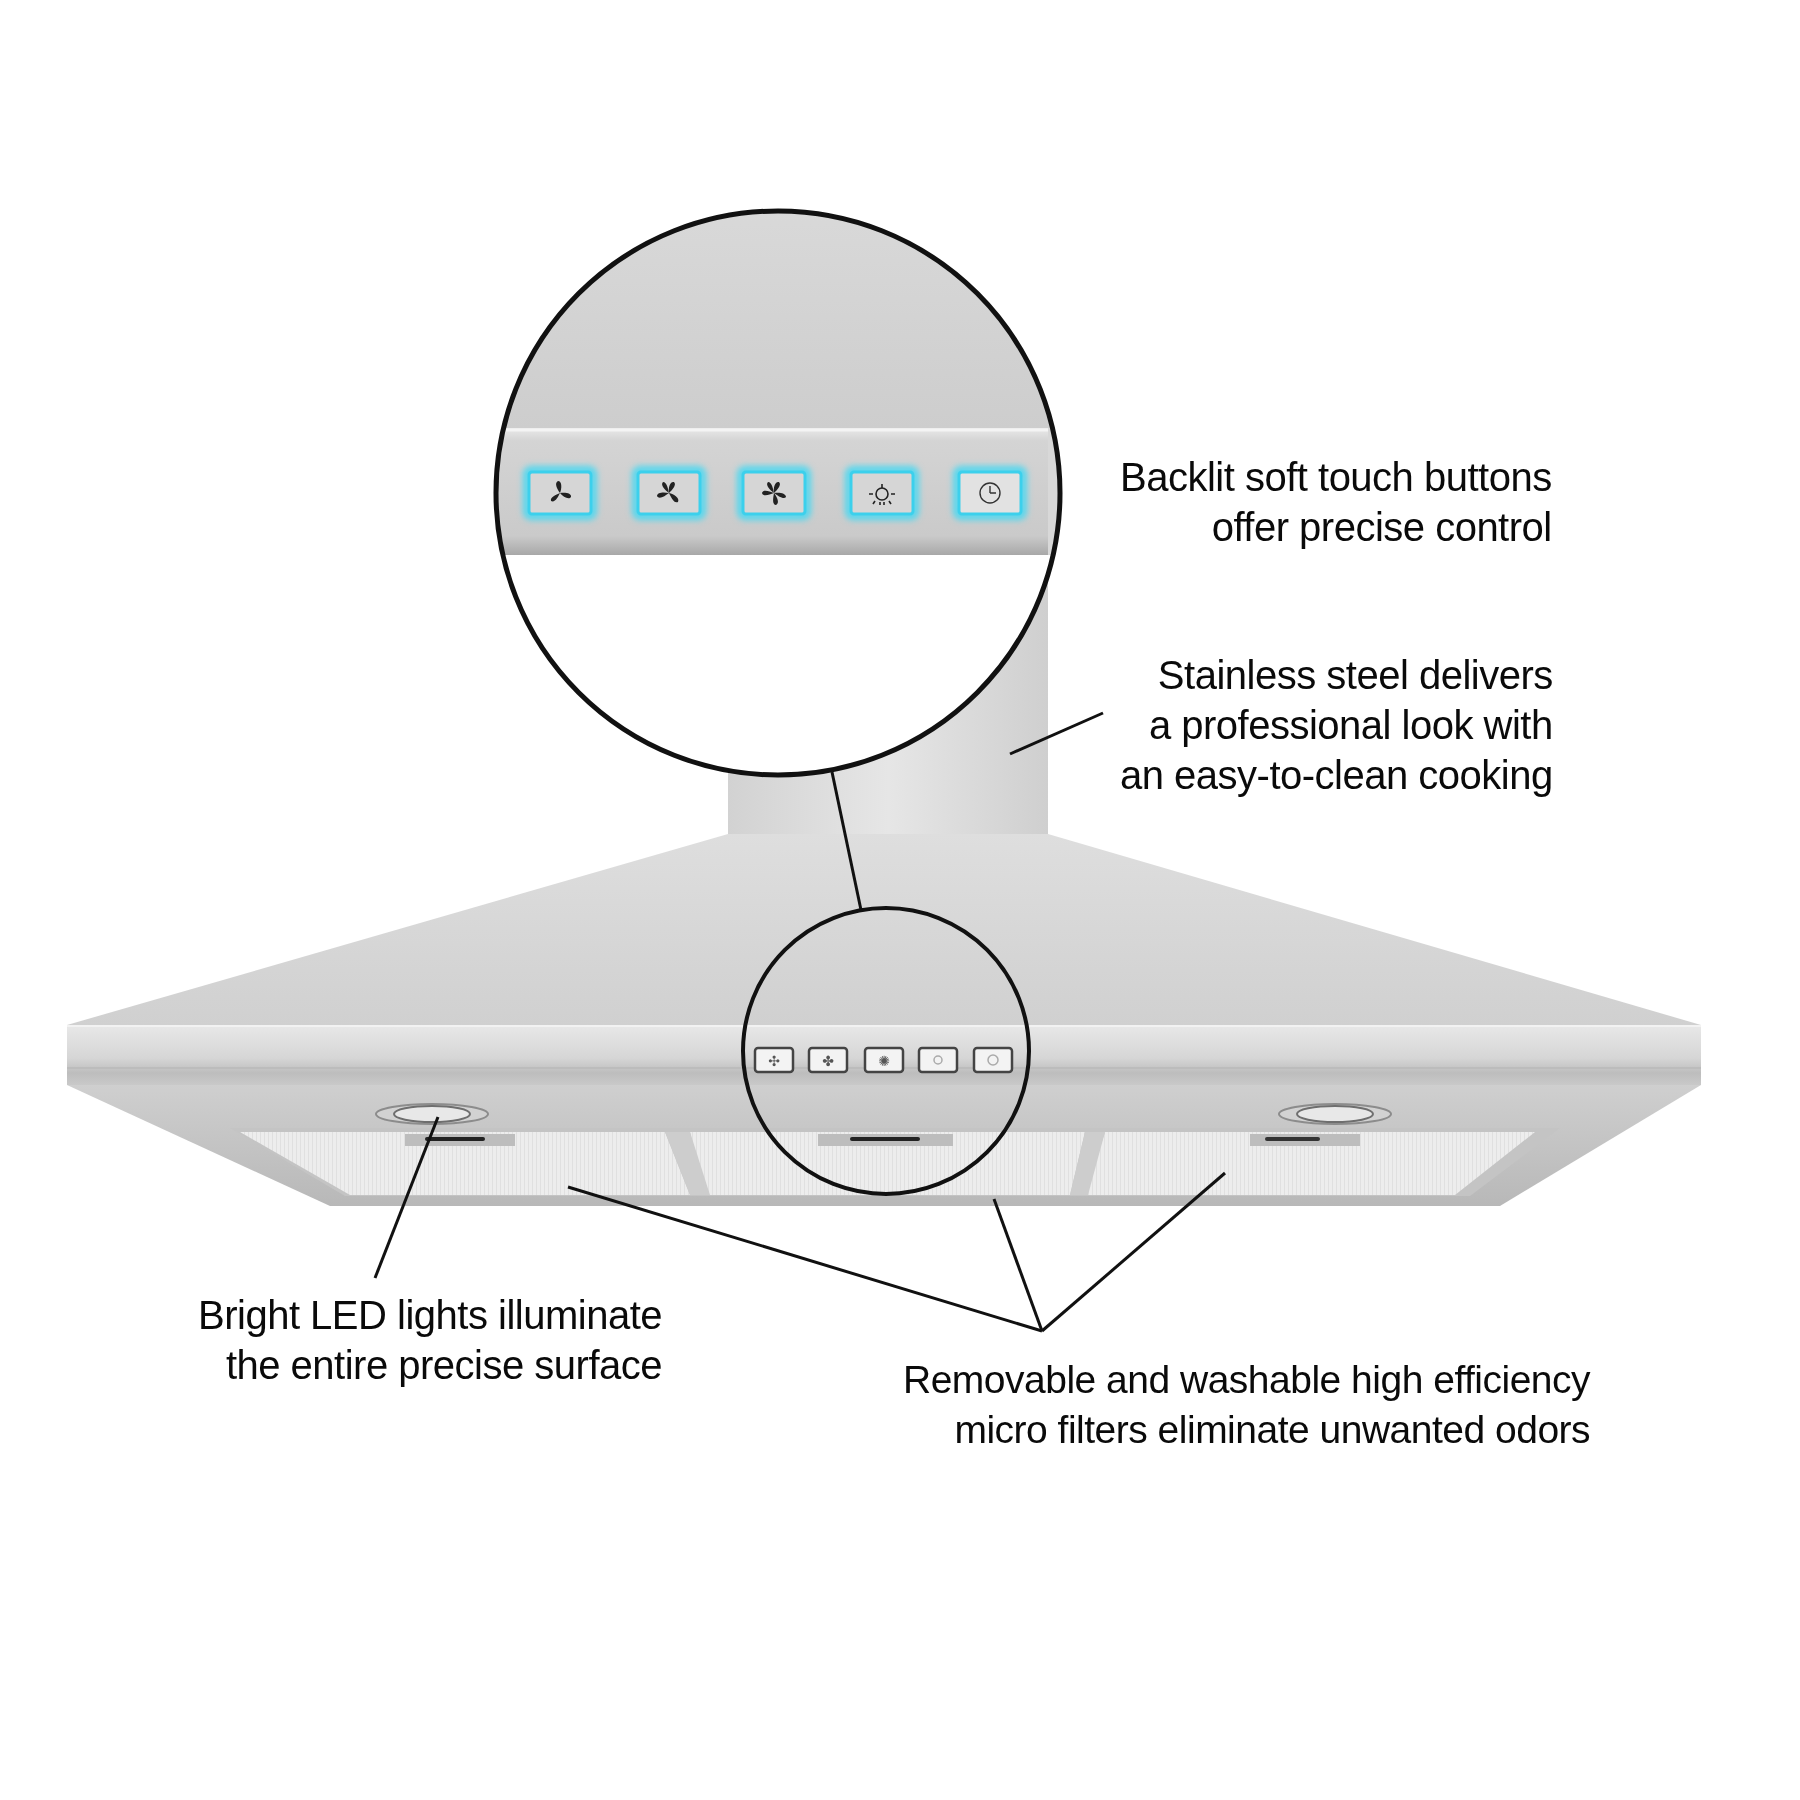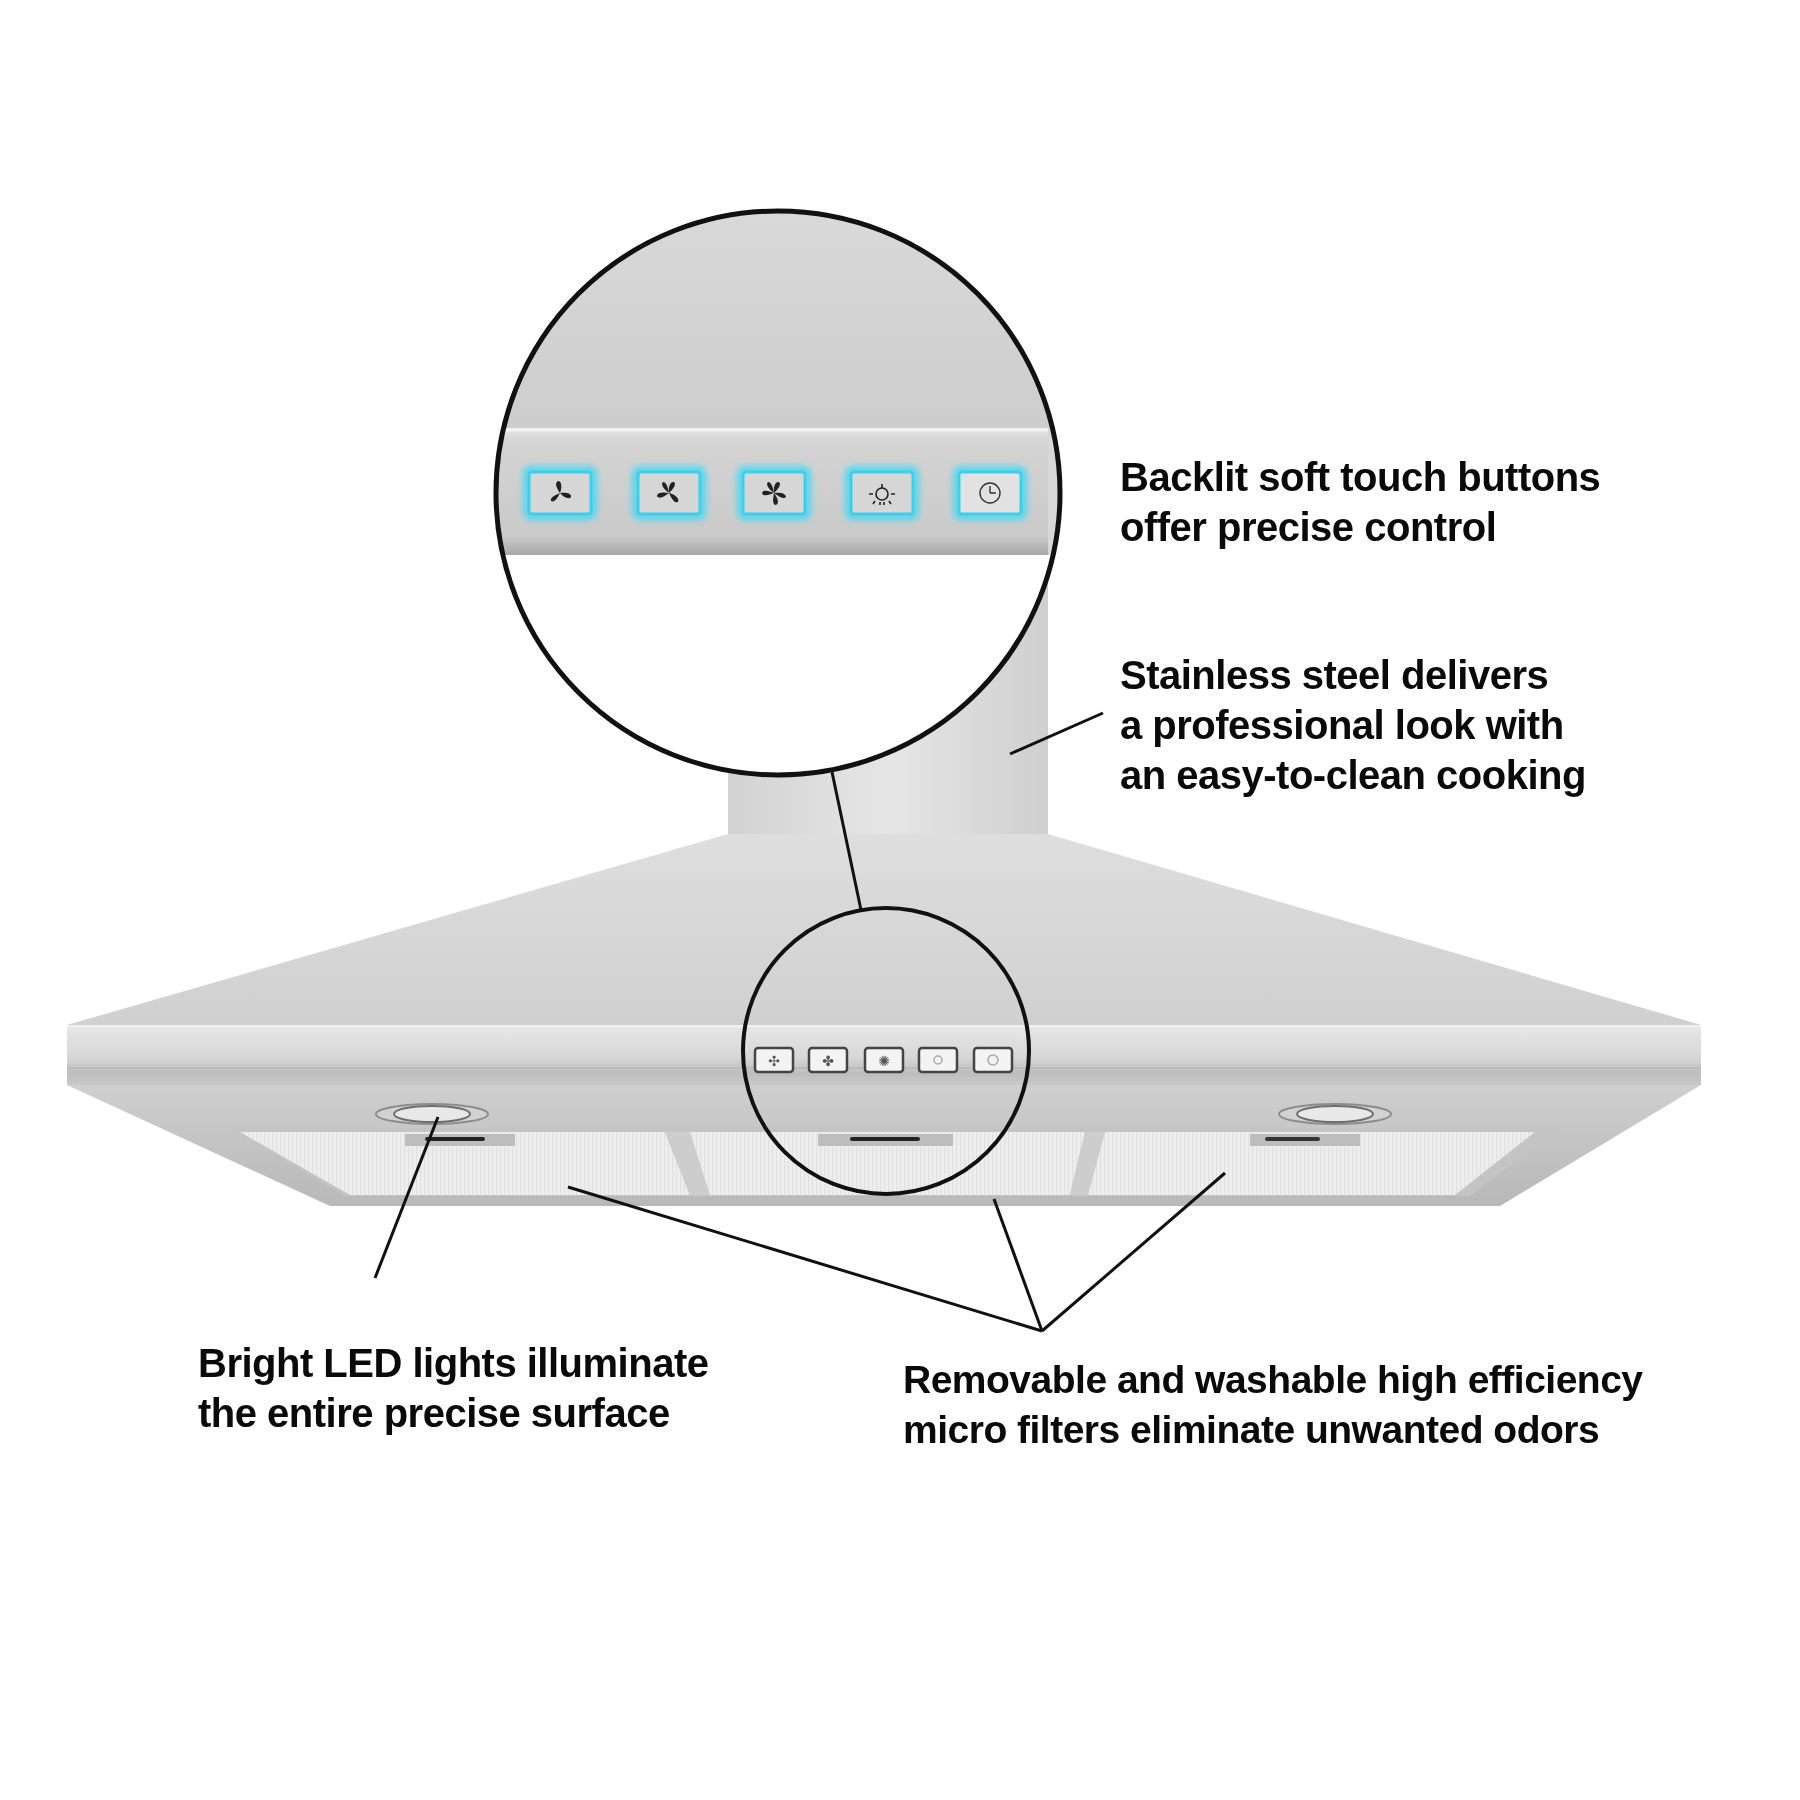--- a/index.html
+++ b/index.html
@@ -1,22 +1,22 @@
 <!DOCTYPE html>
 <html><head>
 <meta charset="utf-8">
 <style>
   html, body { margin: 0; padding: 0; background: #ffffff; }
   body { width: 1800px; height: 1800px; position: relative; overflow: hidden; font-family: "Liberation Sans", "DejaVu Sans", sans-serif; }
   #stage { position: absolute; left: 0; top: 0; width: 1800px; height: 1800px; }
-  .callout { position: absolute; font-family: "Liberation Sans", sans-serif; font-weight: bold; color: #0a0a0a; font-size: 40px; line-height: 50px; letter-spacing: -0.5px; white-space: nowrap; }
+  .callout { position: absolute; font-family: "Liberation Sans", sans-serif; font-weight: normal; color: #0a0a0a; font-size: 40px; line-height: 50px; letter-spacing: -0.5px; white-space: nowrap; text-align: right; }
   .callout div { display: block; }
   #callout-buttons { left: 1120px; top: 452px; }
   #callout-steel { left: 1120px; top: 650px; }
-  #callout-led { left: 198px; top: 1290px; margin-top: 48px; }
+  #callout-led { left: 198px; top: 1290px; }
   #callout-filters { left: 903px; top: 1355px; font-size: 39px; }
 </style>
 </head>
 <body>
 
 <div id="stage">
   <svg width="1800" height="1800" viewBox="0 0 1800 1800" xmlns="http://www.w3.org/2000/svg">
     <defs>
       <linearGradient id="gChim" x1="0" x2="1" y1="0" y2="0">
         <stop offset="0" stop-color="#d2d2d2"></stop>

